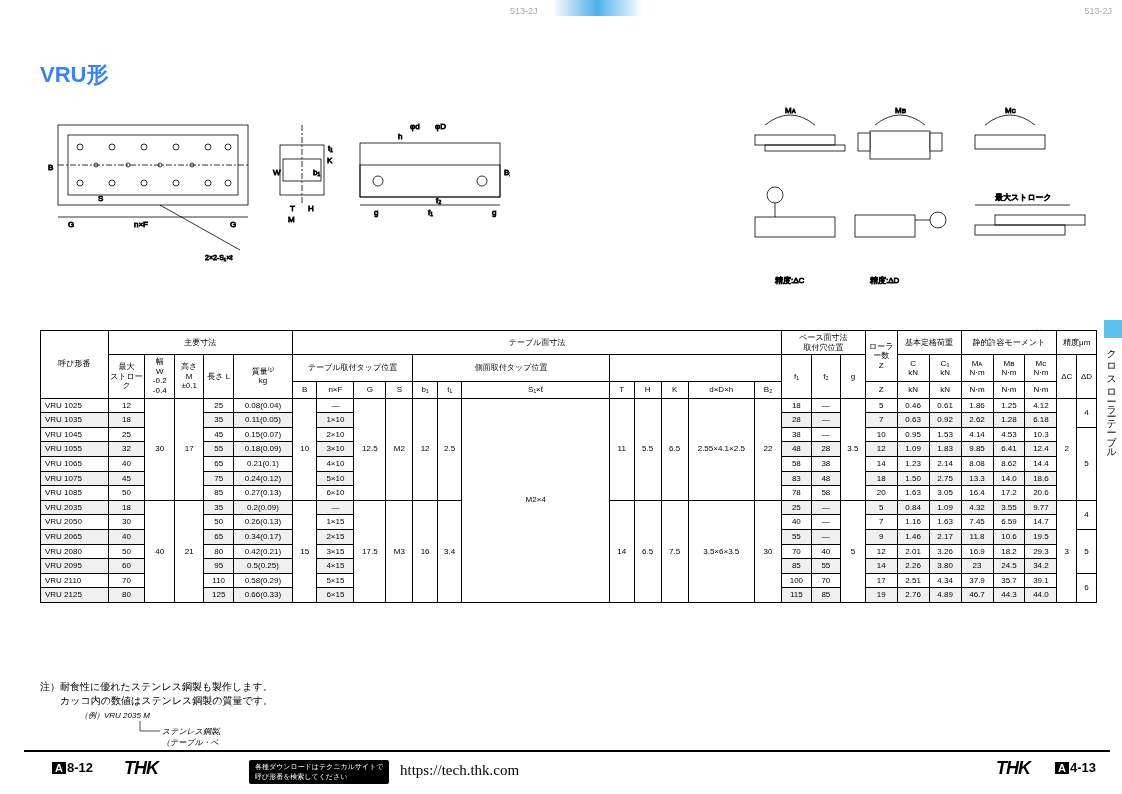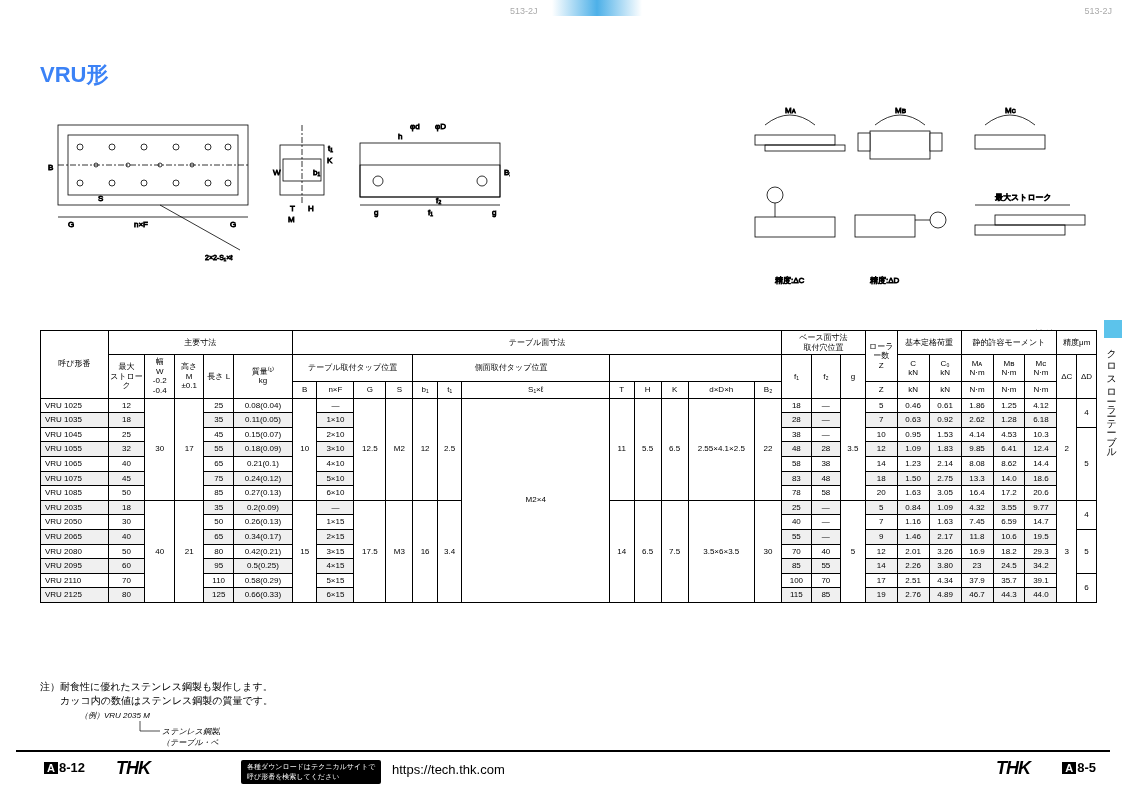--- a/index.html
+++ b/index.html
@@ -19,30 +19,30 @@
   .side-tab .vtext { writing-mode: vertical-rl; font-size: 10px; letter-spacing: 2px; margin-top: 4px; }
   .unit { position: absolute; right: 30px; top: 327px; font-size: 13px; }
   .table-wrap { position: absolute; top: 330px; left: 40px; right: 25px; }
   table { border-collapse: collapse; width: 100%; table-layout: fixed; }
   th, td { border: 1px solid #000; font-size: 8px; text-align: center; padding: 2px 1px; vertical-align: middle; line-height: 1.2; }
   th { font-weight: normal; background: #fff; }
   .row-shade td { background: #f0f0f0; }
   .row-shade td.no-shade { background: #fff; }
   .notes { position: absolute; top: 680px; left: 40px; font-size: 10px; line-height: 1.4; }
   .example { position: absolute; top: 710px; left: 80px; font-size: 8px; font-style: italic; }
-  .footer { position: absolute; bottom: 12px; left: 4px; right: 0; height: 32px; border-top: 2px solid #000; margin: 0 12px; }
+  .footer { position: absolute; bottom: 12px; left: 12px; right: 0; height: 32px; border-top: 2px solid #000; margin: 0 12px; }
   .footer .pg { position: absolute; top: 8px; font-size: 13px; font-weight: bold; }
   .footer .pg .box { display: inline-block; background: #000; color: #fff; padding: 0 3px; font-size: 11px; margin-right: 1px; }
   .footer .pg.left { left: 28px; }
   .footer .pg.right { right: 14px; }
   .footer .logo { position: absolute; top: 6px; font-size: 18px; font-weight: 900; font-style: italic; letter-spacing: -1px; }
   .footer .logo.left { left: 100px; }
   .footer .logo.right { right: 80px; }
   .footer .dlbox { position: absolute; top: 8px; left: 225px; background: #000; color: #fff; font-size: 7px; padding: 2px 6px; border-radius: 2px; }
-  .footer .url { position: absolute; top: 10px; left: 376px; font-size: 13px; }
+  .footer .url { position: absolute; top: 10px; left: 376px; font-size: 15px; font-family: Liberation Serif, serif; }
   td.first { text-align: left; padding-left: 4px; }
 </style>
 </head>
 <body>
 
 <div class="header-code left">513-2J</div>
 <div class="header-code right">513-2J</div>
 <div class="hdr-blue l1"></div>
 
 <div class="title">VRU形</div>
@@ -516,14 +516,14 @@
   </svg>
 </div>
 
 <div class="footer">
   <div class="pg left"><span class="box">A</span><span>8-12</span></div>
   <div class="logo left">THK</div>
   <div class="dlbox" style="white-space:pre-line">各種ダウンロードはテクニカルサイトで
 呼び形番を検索してください</div>
   <div class="url">https://tech.thk.com</div>
   <div class="logo right">THK</div>
-  <div class="pg right"><span class="box">A</span><span>8-5</span></div>
+  <div class="pg right"><span class="box">A</span><span>4-13</span></div>
 </div>
 
 </body></html>

